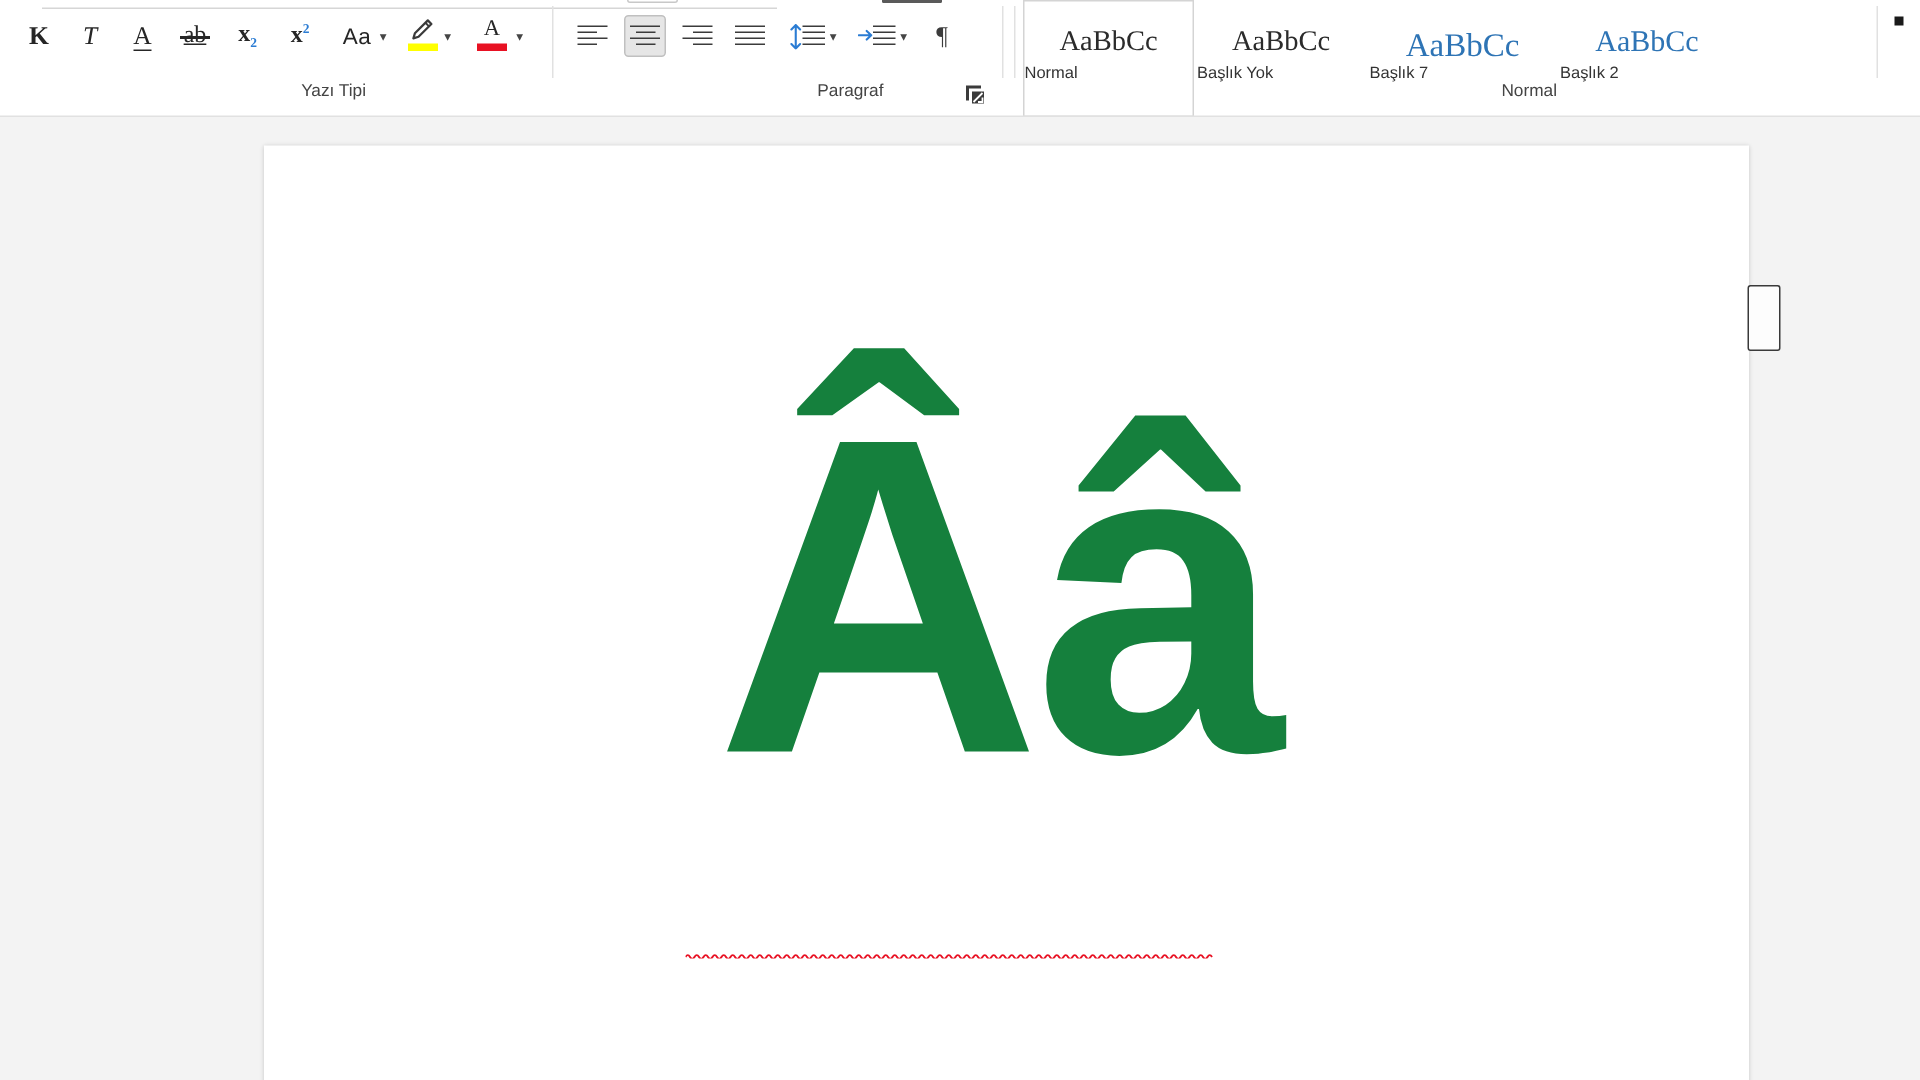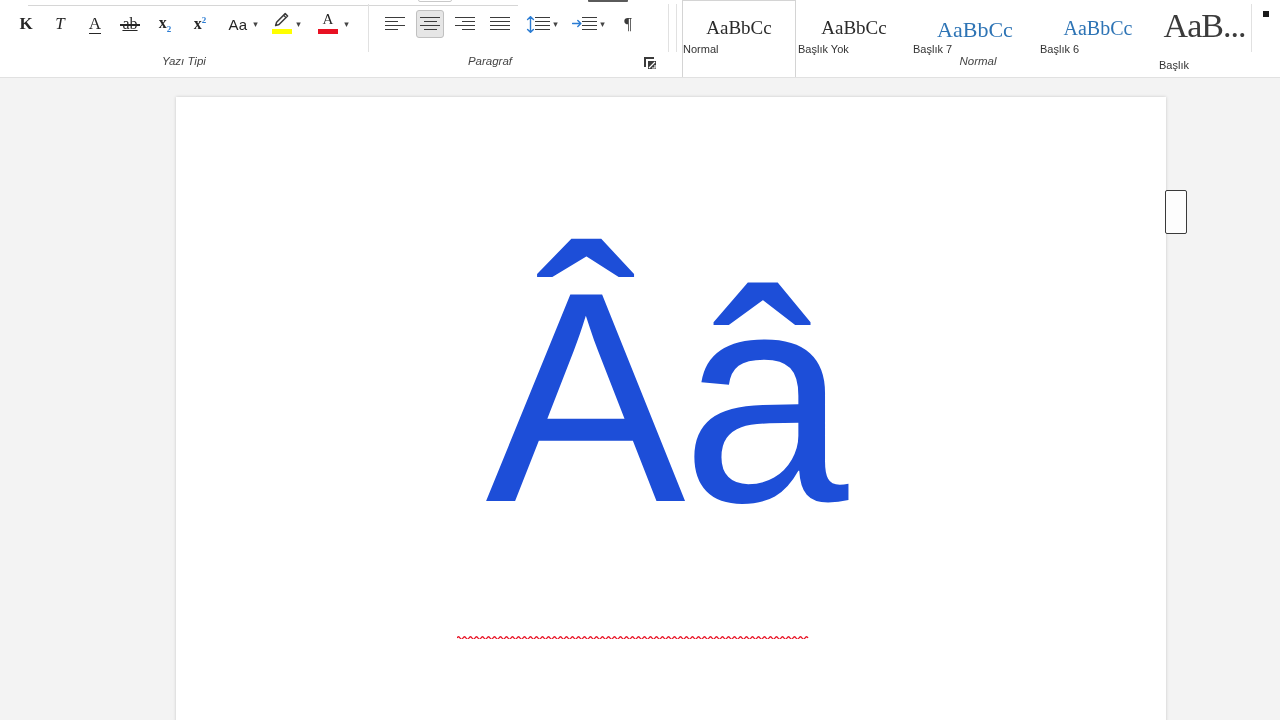--- a/index.html
+++ b/index.html
@@ -132,23 +132,22 @@
     top: 4px; width: 1px; height: 48px;
     background: #e1e1e1;
   }
 
   
   .group-label {
     position: absolute;
     top: 55px;
     font-size: 11.5px;
     color: #444444;
-    text-align: center;
+    text-align: right;
     white-space: nowrap;
-    font-style: italic;
   }
 
   
   #paragraph-launcher {
     position: absolute;
     left: 642px; top: 55px;
     width: 16px; height: 16px;
     cursor: default;
   }
   .style-item {
@@ -215,23 +214,24 @@
     box-shadow: 0 0 3px rgba(0,0,0,0.18);
   }
   #doc-text {
     position: absolute;
     left: 0; right: 12px;
     top: 150px;
     text-align: center;
     font-family: "Liberation Sans", sans-serif;
     font-size: 300px;
     line-height: 300px;
-    color: #1d4ed8;
+    color: #15803d;
     white-space: nowrap;
     letter-spacing: -4px;
+    font-weight: bold;
   }
   #spell-underline {
     position: absolute;
     left: 281px; top: 538px;
     width: 353px; height: 4px;
   }
 
   
   #vscroll-track {
     position: absolute;
@@ -368,48 +368,44 @@
 
   <div id="paragraph-launcher">
     <svg width="16" height="16" viewBox="0 0 16 16" aria-hidden="true">
       <path d="M2 2 H12 V4 H4 V12 H2 Z" fill="#3b3b3b"></path>
       <path d="M6 6 H14 V14 H6 Z" fill="#3b3b3b"></path>
       <path d="M13 7 L7 13 M13 10 V13 H10" stroke="#ffffff" stroke-width="1.2" fill="none"></path>
     </svg>
   </div>
 
   <div class="group-sep" style="left:668px;"></div>
-  <div class="group-label" style="left:430px; width:120px;">Paragraf</div>
+  <div class="group-label" style="left:469px; width:120px;">Paragraf</div>
 
   <div id="gallery-sep-left"></div>
 
   <div class="style-item selected" style="left:682px; width:114px;">
     <div class="style-preview normal-p">AaBbCc</div>
     <div class="style-name">Normal</div>
   </div>
 
   <div class="style-item" style="left:797px; width:114px;">
     <div class="style-preview normal-p">AaBbCc</div>
     <div class="style-name">Başlık Yok</div>
   </div>
 
   <div class="style-item" style="left:912px; width:126px;">
     <div class="style-preview blue-p">AaBbCc</div>
     <div class="style-name">Başlık 7</div>
   </div>
 
   <div class="style-item" style="left:1039px; width:118px;">
     <div class="style-preview blue-p" style="font-size:20px;">AaBbCc</div>
-    <div class="style-name">Başlık 6</div>
-  </div>
-
-  <div class="style-item" style="left:1158px; width:93px;">
-    <div class="style-preview title-p">AaB...</div>
-    <div class="style-name lower">Başlık</div>
-  </div>
+    <div class="style-name">Başlık 2</div>
+  </div>
+
 
   <div id="gallery-sep-right"></div>
   <div id="gallery-scroll-down">
     <svg width="12" height="12" viewBox="0 0 12 12" aria-hidden="true">
       <rect x="3" y="3" width="6" height="6" fill="#1a1a1a"></rect>
     </svg>
   </div>
 
   <div class="group-label" style="left:918px; width:120px;">Normal</div>
 

